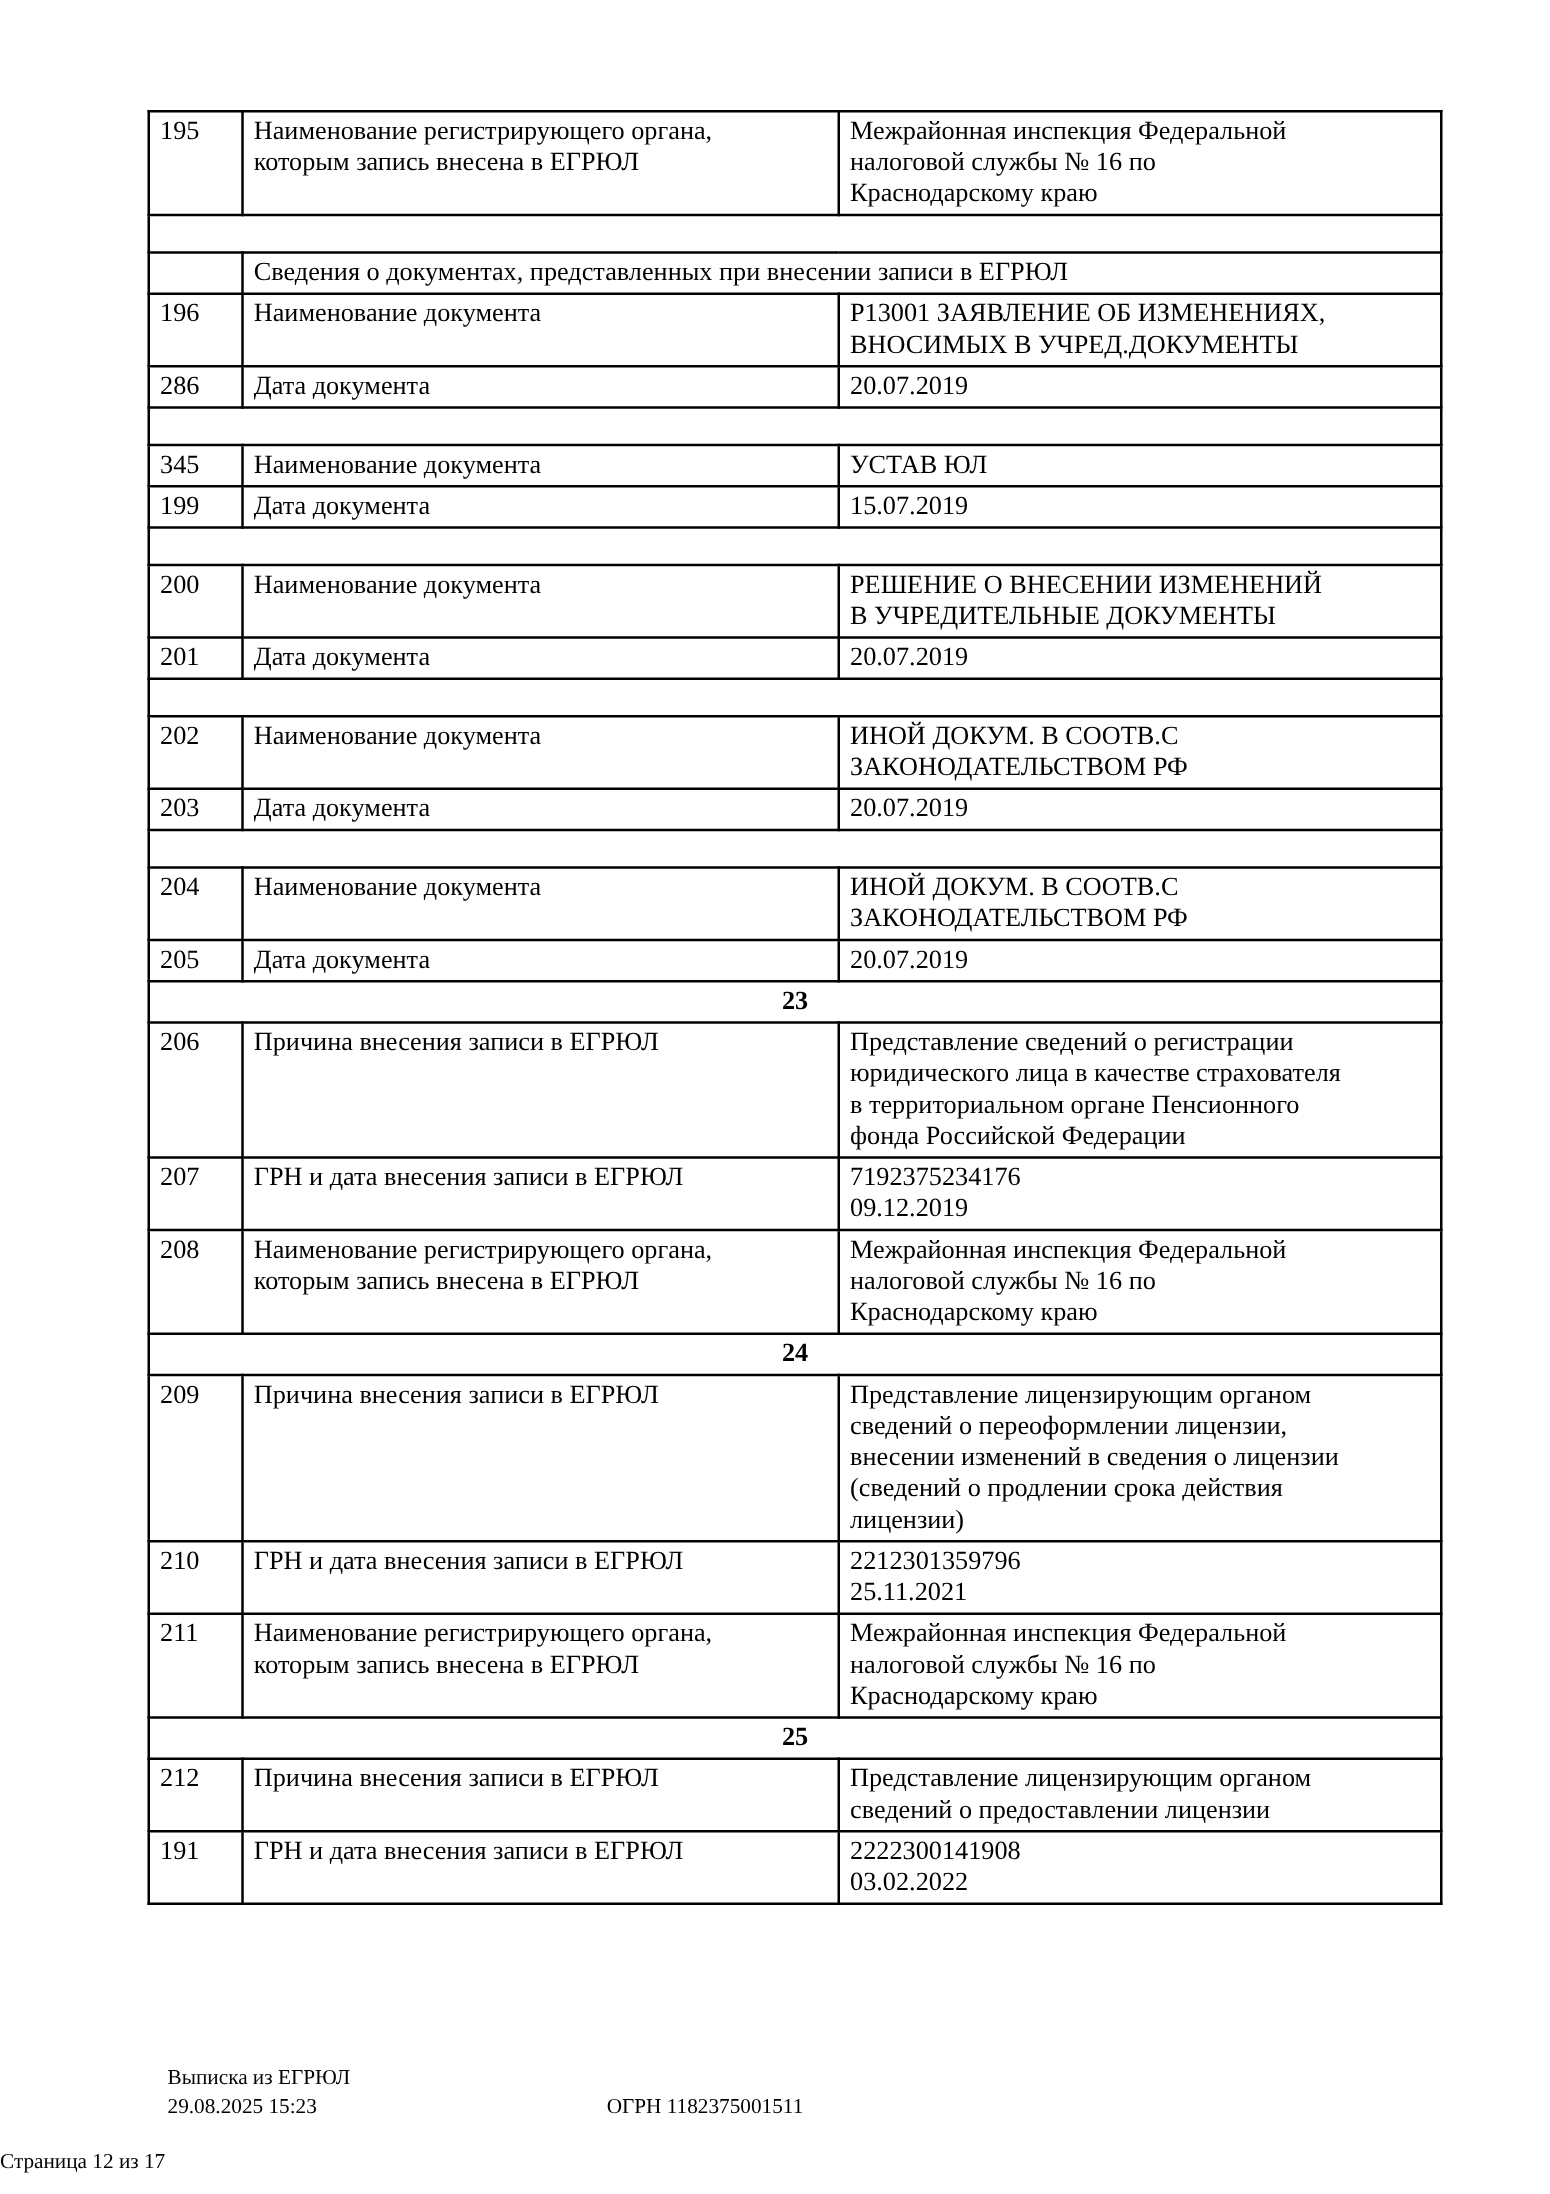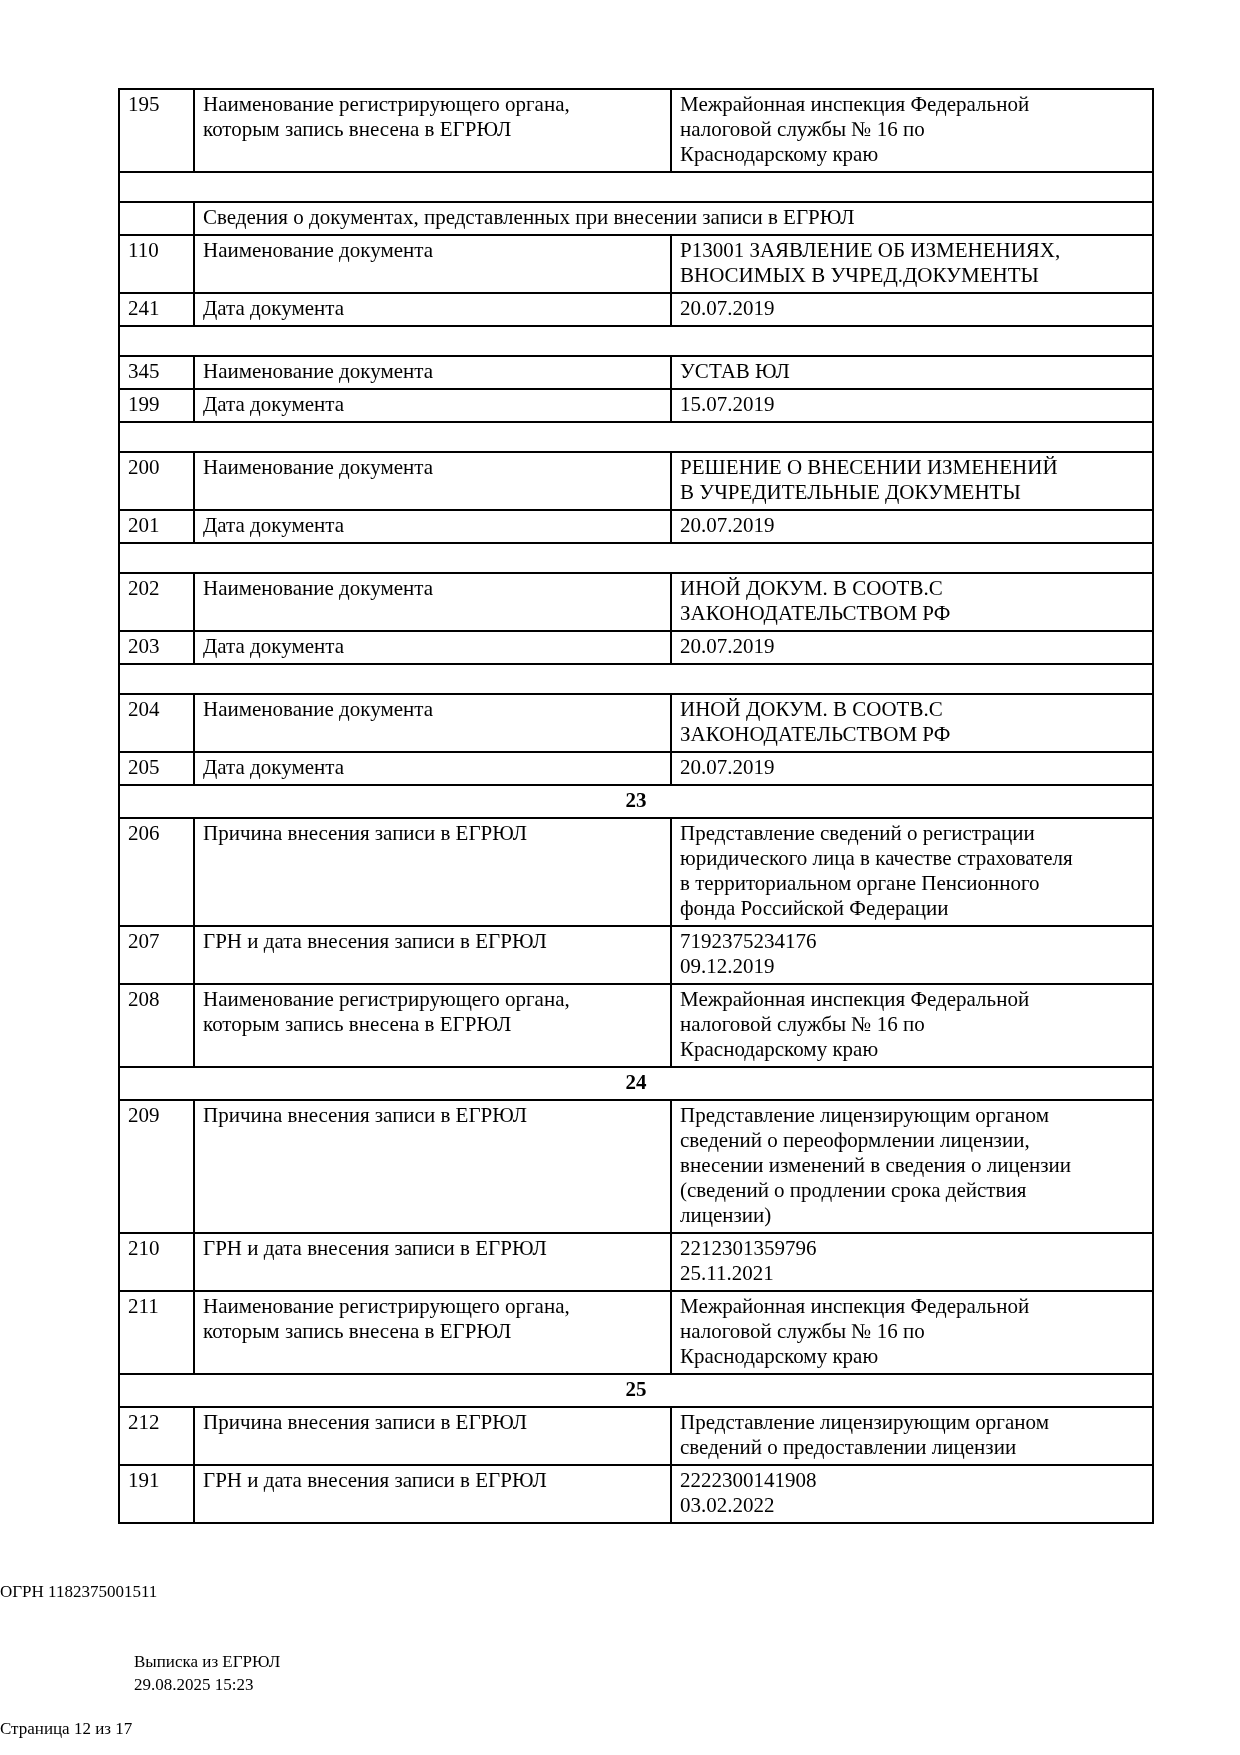--- a/index.html
+++ b/index.html
@@ -30,21 +30,21 @@
     overflow: hidden;
   }
   td.c-num { padding-left: 2px; padding-right: 2px; }
   td.c-value { padding-left: 6px; }
   tr.spacer td { height: 28px; padding: 0; }
   tr.section td { text-align: center; font-weight: bold; }
   td.c-group { white-space: normal; margin-top: 11px; }
 
   .footer { position: absolute; font-size: 17px; line-height: 23px; }
   .footer-left { left: 134px; top: 1650px; }
-  .footer-center { left: 0; width: 1128px; top: 1580px; text-align: left; }
+  .footer-center { left: 0; width: 1128px; top: 1673px; text-align: center; }
   .footer-right { left: 0; width: 1170px; top: 1673px; text-align: left; margin-top: 44px; }
 </style>
 </head>
 <body>
 
 <div class="page">
 
   <table class="doc-table">
     <colgroup>
         <col style="width:75px">
@@ -61,27 +61,27 @@
 Краснодарскому краю</td>
       </tr>
       <tr class="spacer">
           <td colspan="3"></td>
         </tr>
       <tr>
         <td class="c-num"></td>
         <td class="c-group" colspan="2">Сведения о документах, представленных при внесении записи в ЕГРЮЛ</td>
       </tr>
       <tr>
-        <td class="c-num">110</td>
+        <td class="c-num">196</td>
         <td class="c-label">Наименование документа</td>
         <td class="c-value">Р13001 ЗАЯВЛЕНИЕ ОБ ИЗМЕНЕНИЯХ,
 ВНОСИМЫХ В УЧРЕД.ДОКУМЕНТЫ</td>
       </tr>
       <tr>
-        <td class="c-num">241</td>
+        <td class="c-num">286</td>
         <td class="c-label">Дата документа</td>
         <td class="c-value">20.07.2019</td>
       </tr>
       <tr class="spacer">
           <td colspan="3"></td>
         </tr>
       <tr>
         <td class="c-num">345</td>
         <td class="c-label">Наименование документа</td>
         <td class="c-value">УСТАВ ЮЛ</td>

